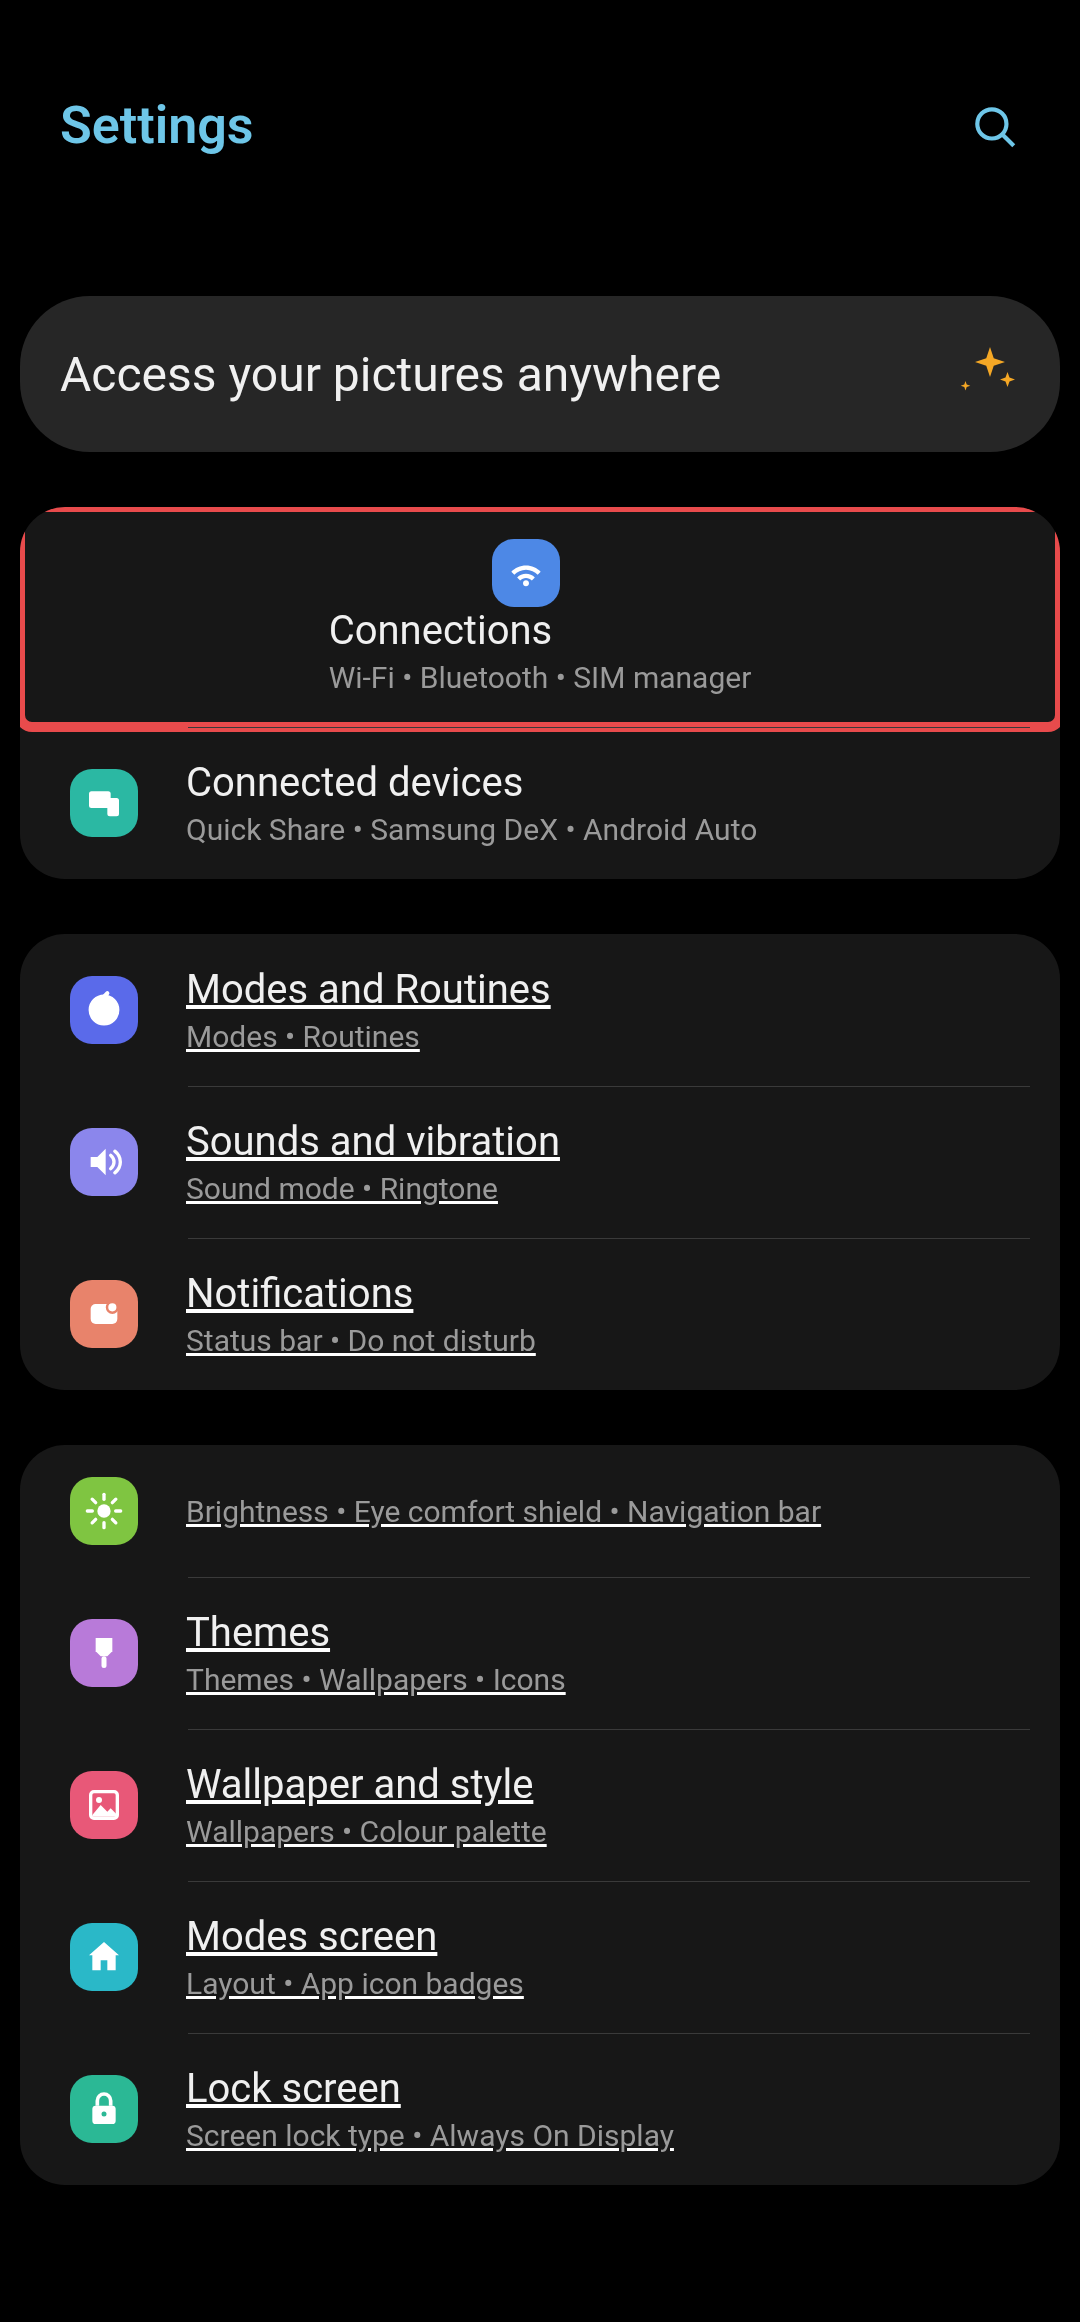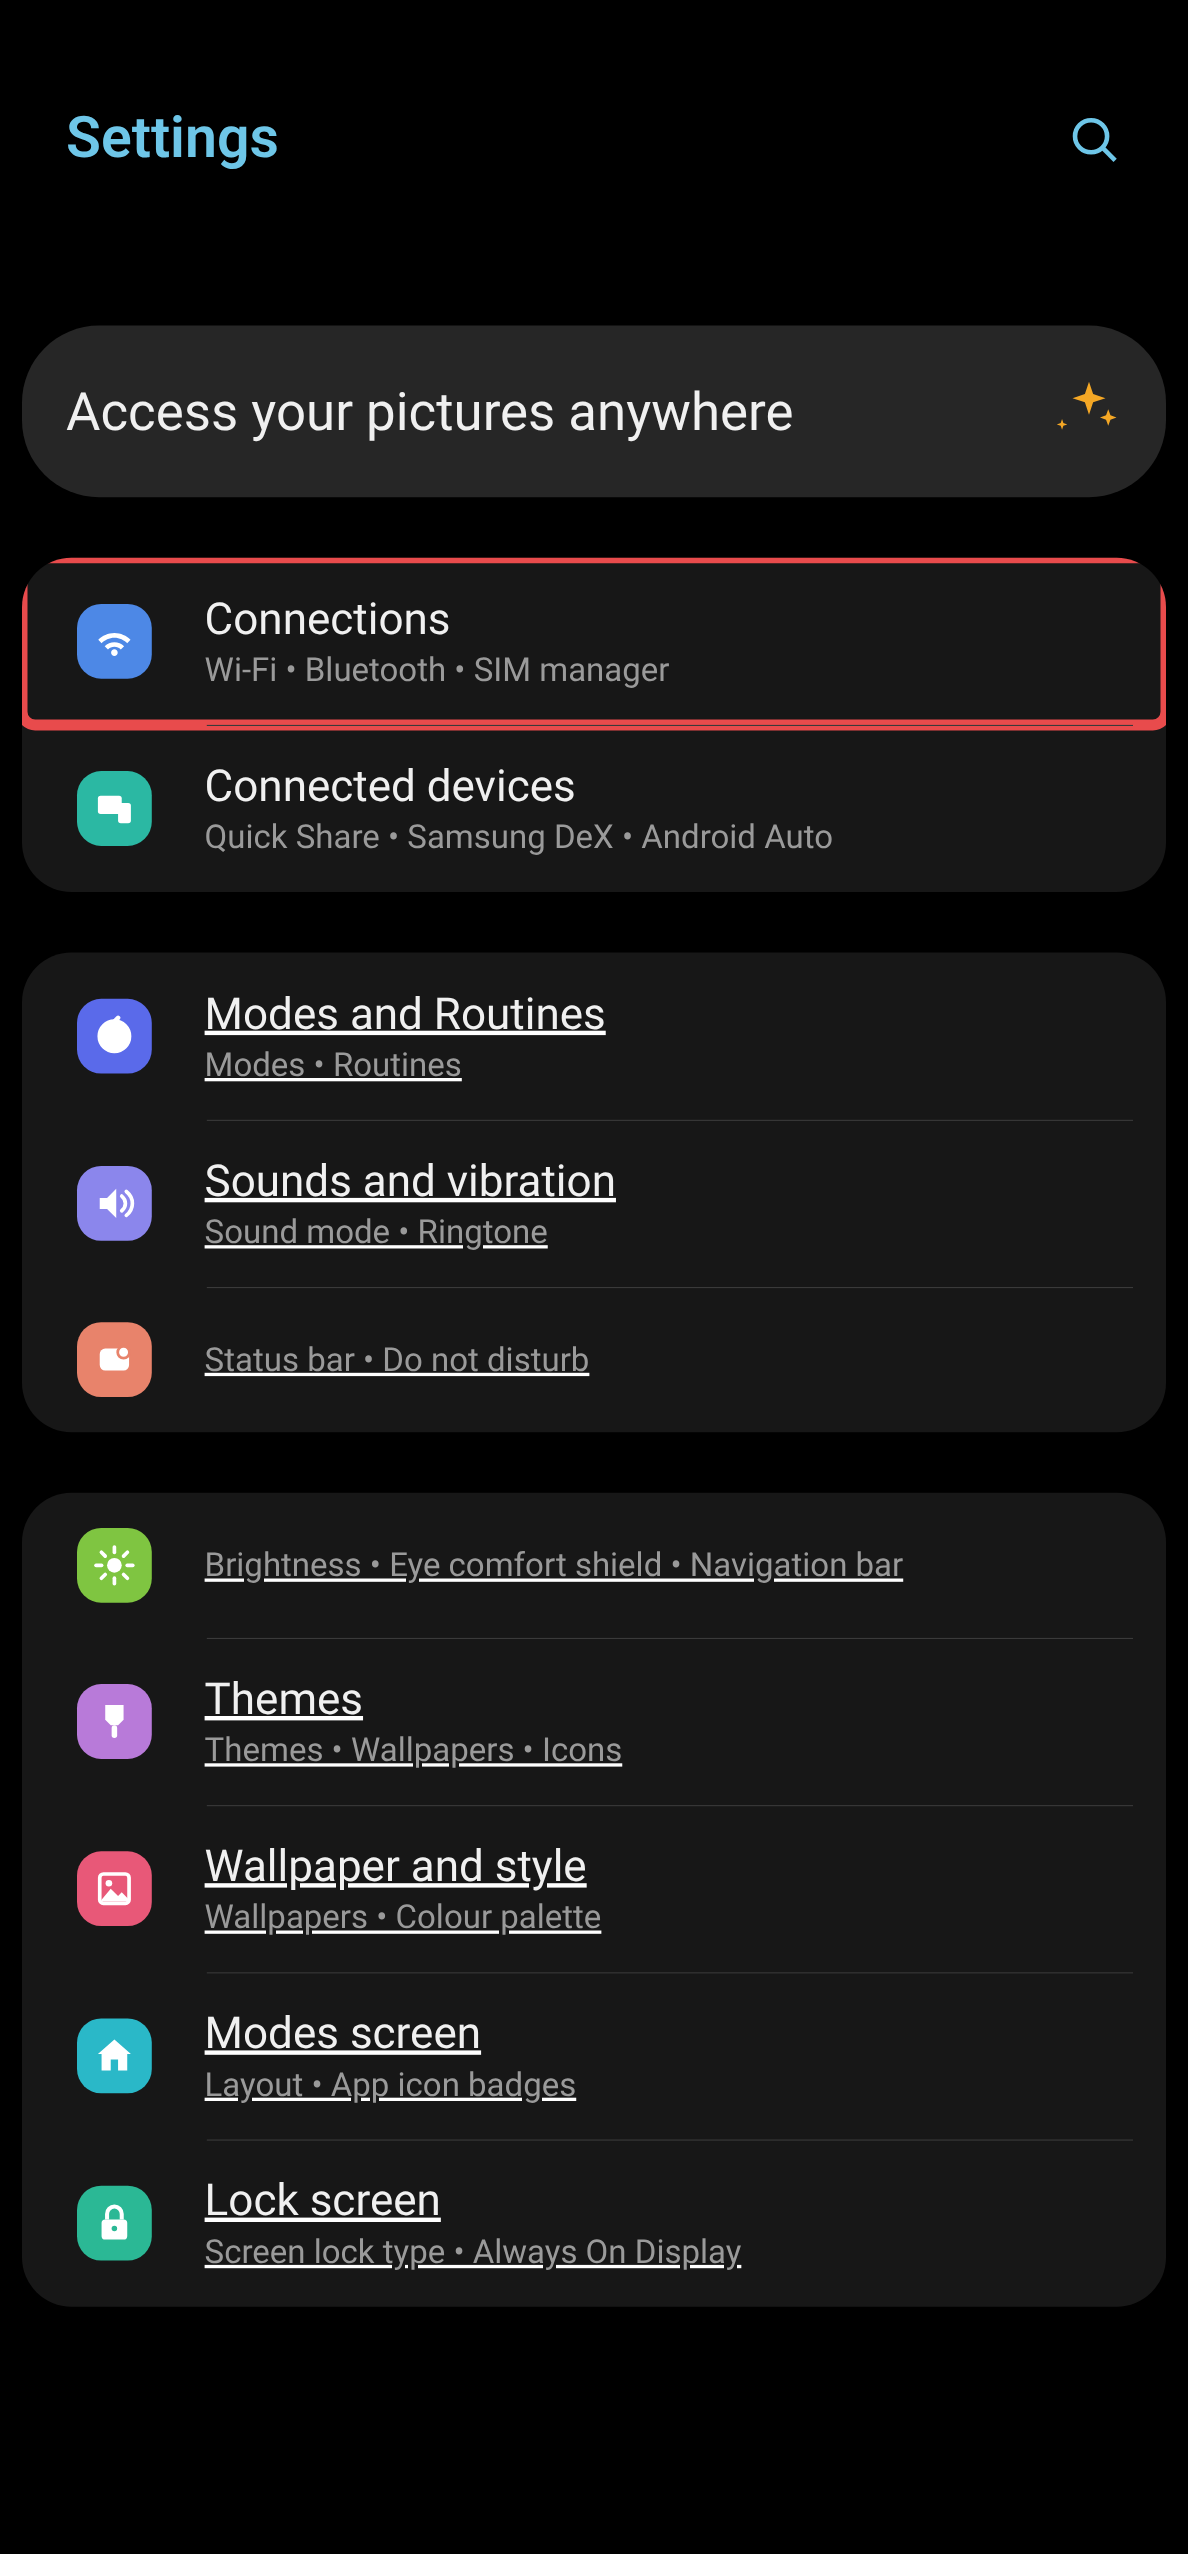--- a/index.html
+++ b/index.html
@@ -51,20 +51,21 @@
   .setting-row {
     display: flex;
     align-items: center;
     padding: 32px 30px 32px 30px;
     position: relative;
   }
   .setting-row.highlighted {
     outline: 10px solid #e84b4c;
     outline-offset: -5px;
     border-radius: 12px;
+    flex-direction: column;
   }
   .setting-row + .setting-row::before {
     content: "";
     position: absolute;
     top: 0;
     left: 168px;
     right: 30px;
     height: 1px;
     background: #3a3a3a;
   }
@@ -183,20 +184,21 @@
     </div>
   </div>
   <div class="setting-row">
     <div class="icon-tile bg-notif">
       <svg viewBox="0 0 24 24">
           <rect x="4" y="6" width="16" height="12" rx="3"></rect>
           <circle cx="17" cy="8" r="3.2" fill="#fff" stroke="#e8836b" stroke-width="1.5"></circle>
         </svg>
     </div>
     <div class="setting-text">
+      <div class="setting-title">Notifications</div>
       <div class="setting-sub">Status bar  •  Do not disturb</div>
     </div>
   </div>
 </div>
 
 <div class="group">
   <div class="setting-row">
     <div class="icon-tile bg-disp">
       <svg viewBox="0 0 24 24">
           <circle cx="12" cy="12" r="4"></circle>

